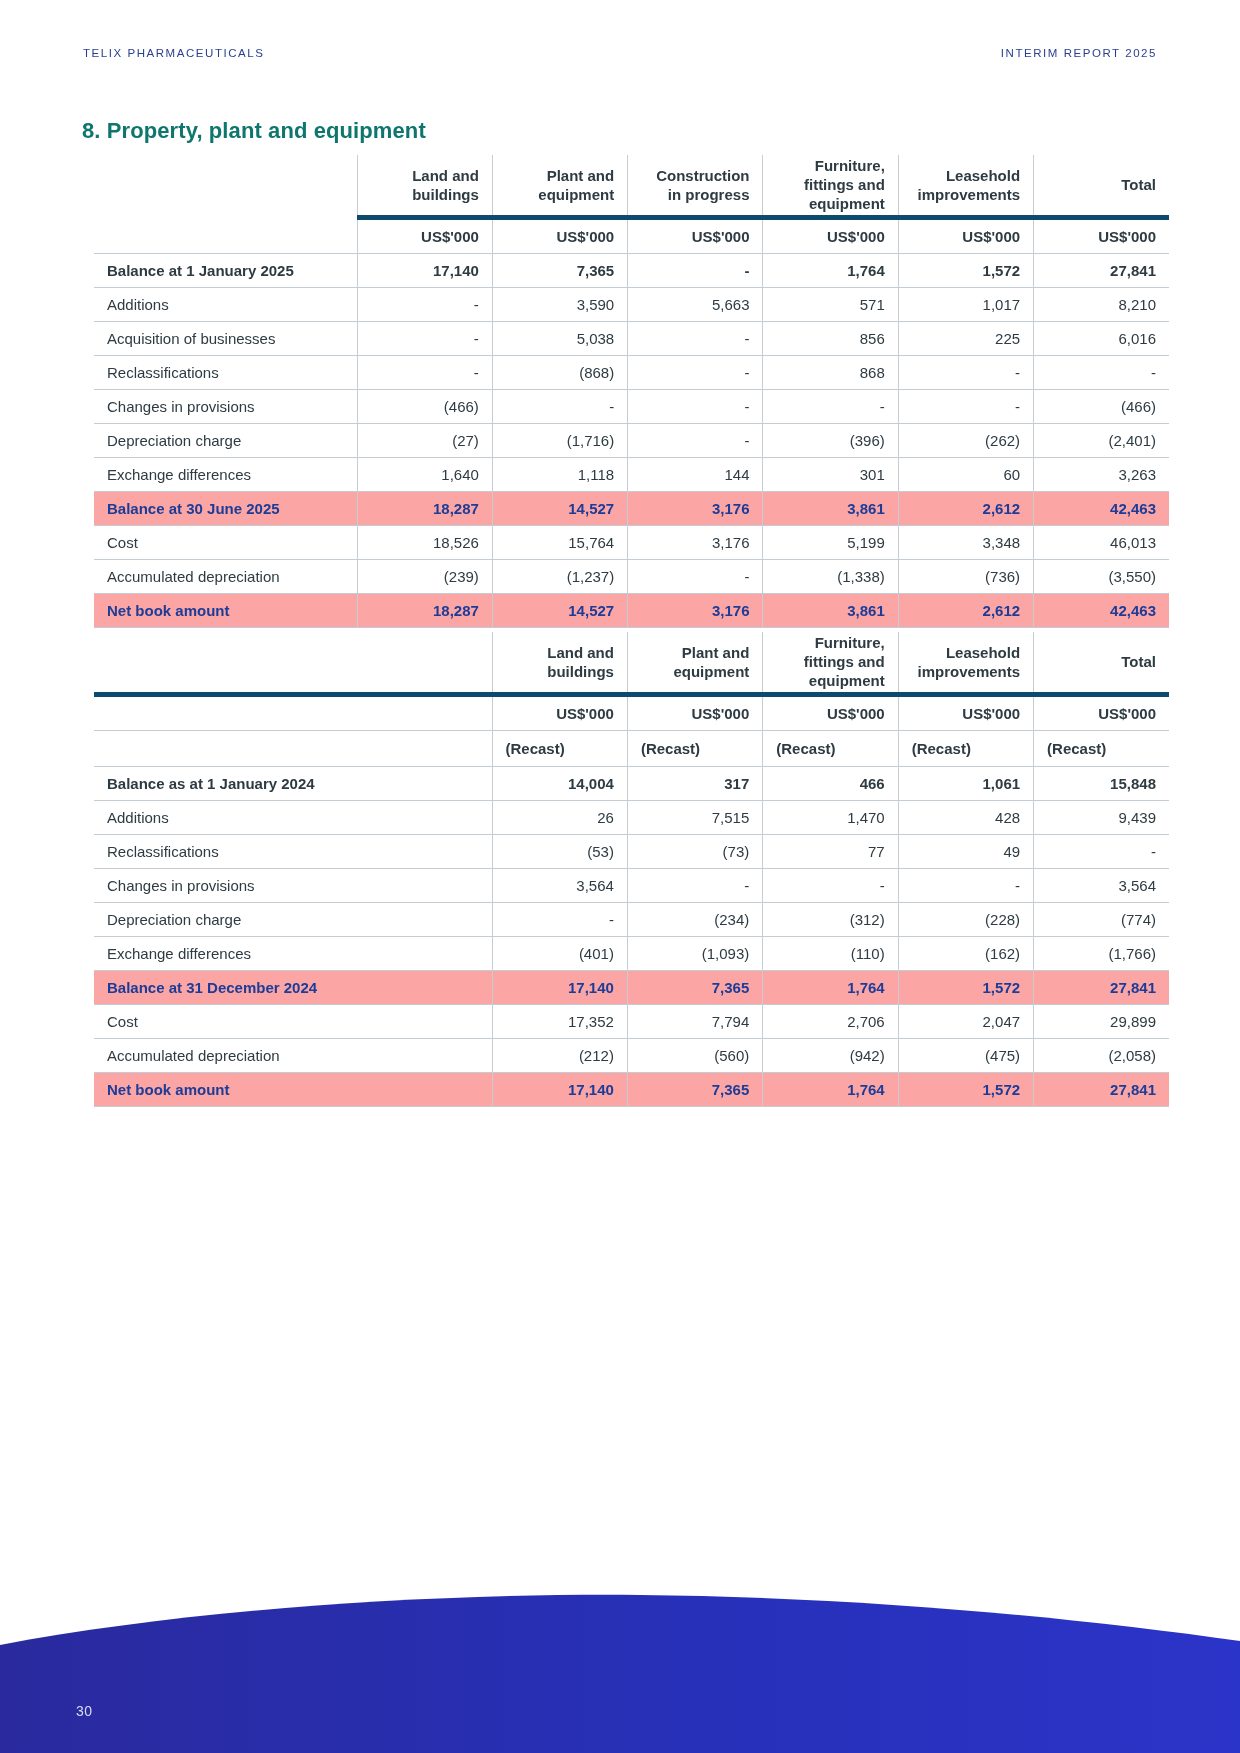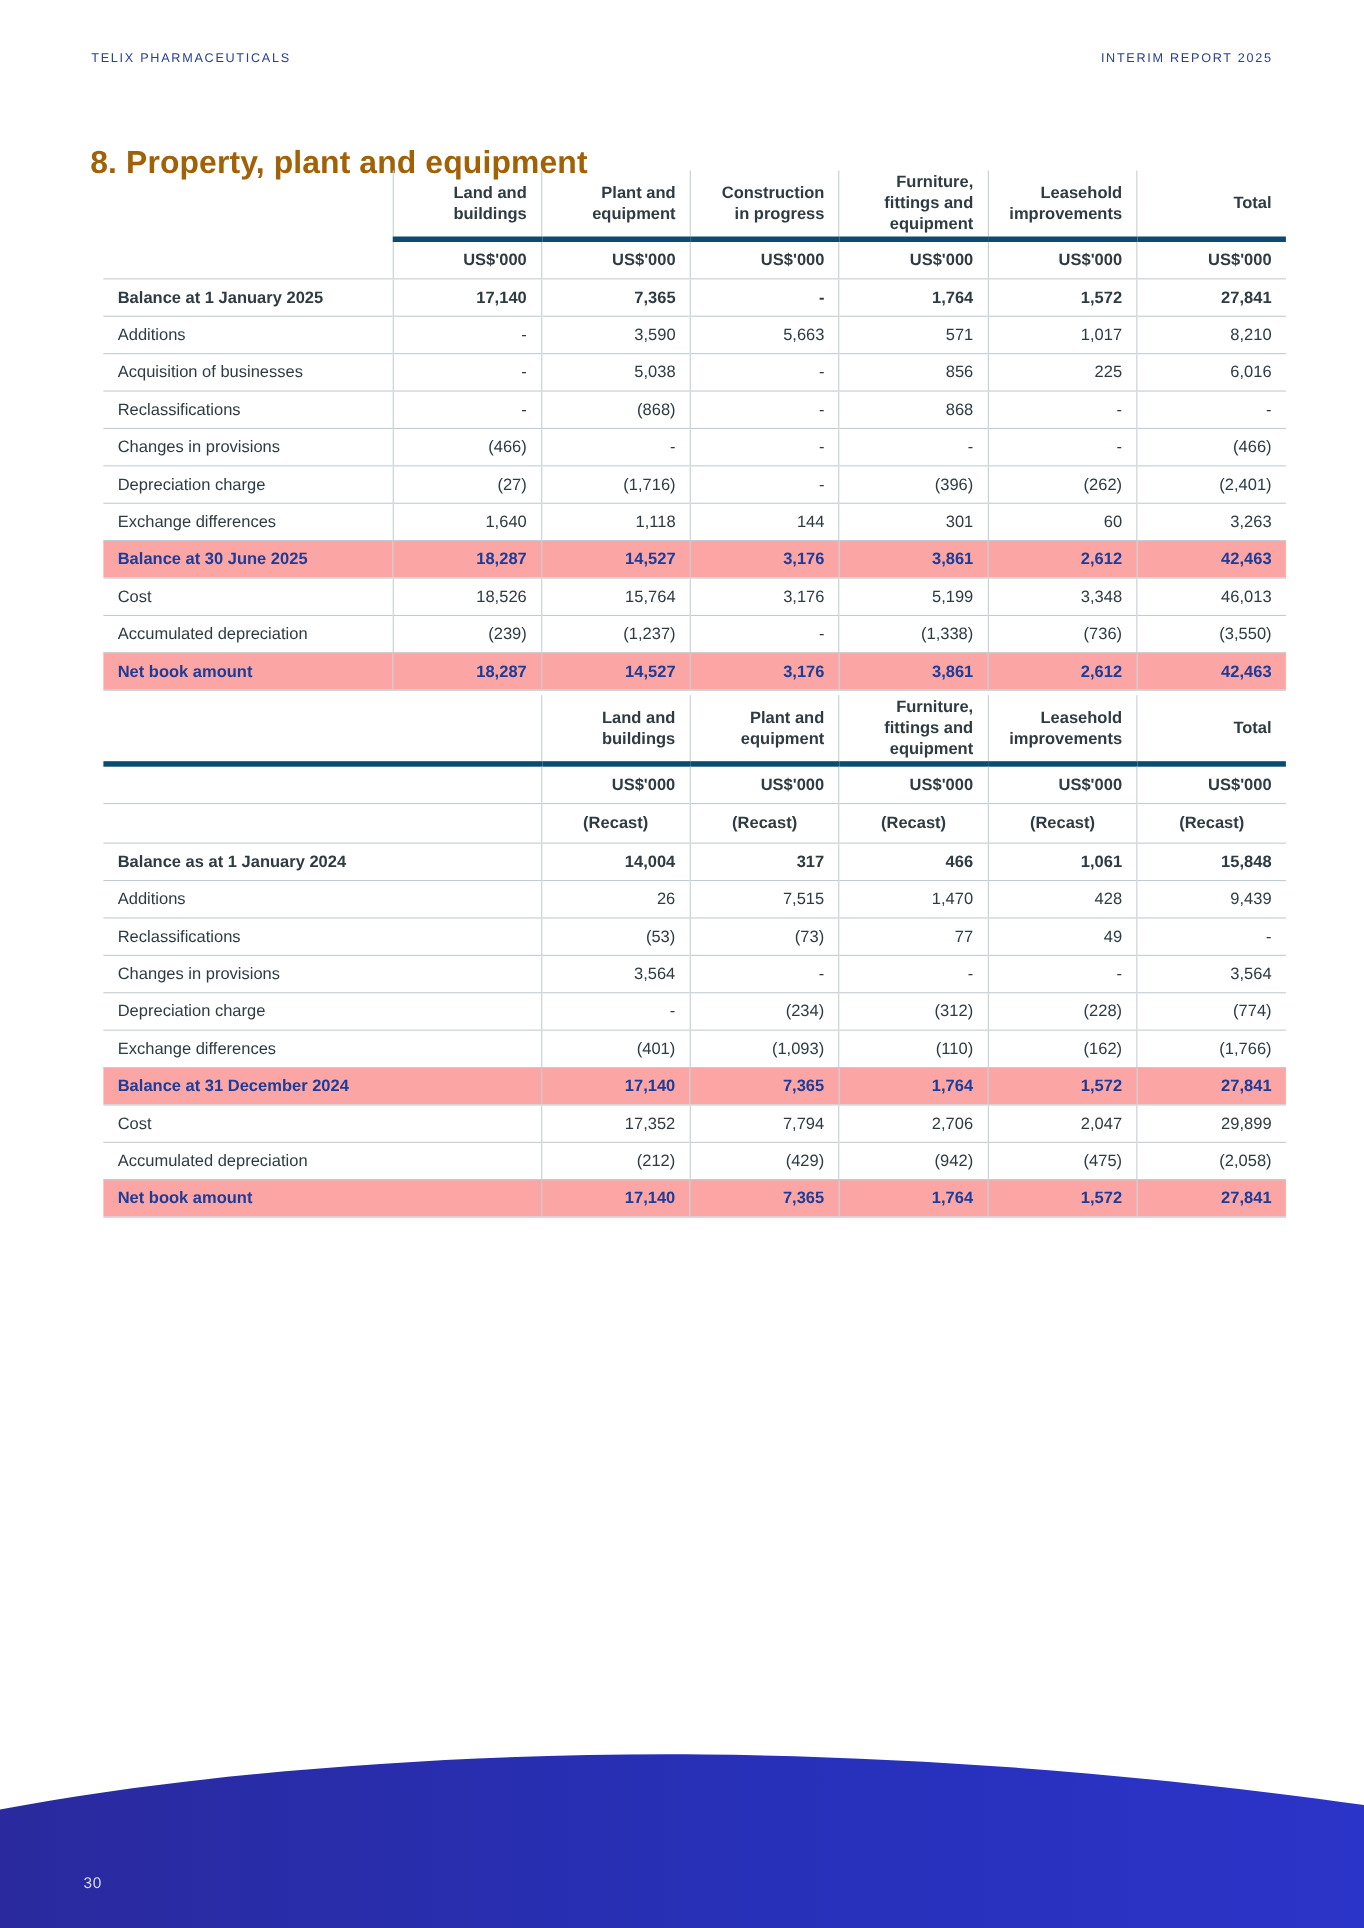--- a/index.html
+++ b/index.html
@@ -33,25 +33,25 @@
     align-items: baseline;
     font-size: 11.5px;
     letter-spacing: 1.55px;
     color: #2a3f8f;
     font-weight: 400;
   }
 
   
   .section-title {
     position: absolute;
-    top: 113px;
+    top: 103px;
     left: 82px;
-    font-size: 29px;
-    font-weight: bold;
-    color: #a16207;
+    font-size: 22px;
+    font-weight: bold;
+    color: #0f766e;
     letter-spacing: 0.1px;
   }
 
   
   .table-wrap {
     position: absolute;
     left: 94px;
     width: 1075px;
   }
   #table1-wrap { top: 155px; }
@@ -96,21 +96,21 @@
     font-weight: bold;
     font-size: 14.5px;
     text-align: right;
     height: 36px;
     border-top: 5px solid #0c4a6e;
   }
   .hdr-recast th {
     color: #2e3b42;
     font-weight: bold;
     font-size: 14.5px;
-    text-align: center;
+    text-align: left;
     height: 36px;
     border-top: 1px solid #c3ccd2;
   }
 
   
   .vsep { border-left: 1px solid #c7ced3; }
 
   
   tbody tr td {
     height: 34px;
@@ -403,21 +403,21 @@
             <td class="label">Cost</td>
             <td class="vsep">17,352</td>
             <td class="vsep">7,794</td>
             <td class="vsep">2,706</td>
             <td class="vsep">2,047</td>
             <td class="vsep">29,899</td>
           </tr>
           <tr>
             <td class="label">Accumulated depreciation</td>
             <td class="vsep">(212)</td>
-            <td class="vsep">(429)</td>
+            <td class="vsep">(560)</td>
             <td class="vsep">(942)</td>
             <td class="vsep">(475)</td>
             <td class="vsep">(2,058)</td>
           </tr>
           <tr class="highlight last-row">
             <td class="label">Net book amount</td>
             <td class="vsep">17,140</td>
             <td class="vsep">7,365</td>
             <td class="vsep">1,764</td>
             <td class="vsep">1,572</td>

